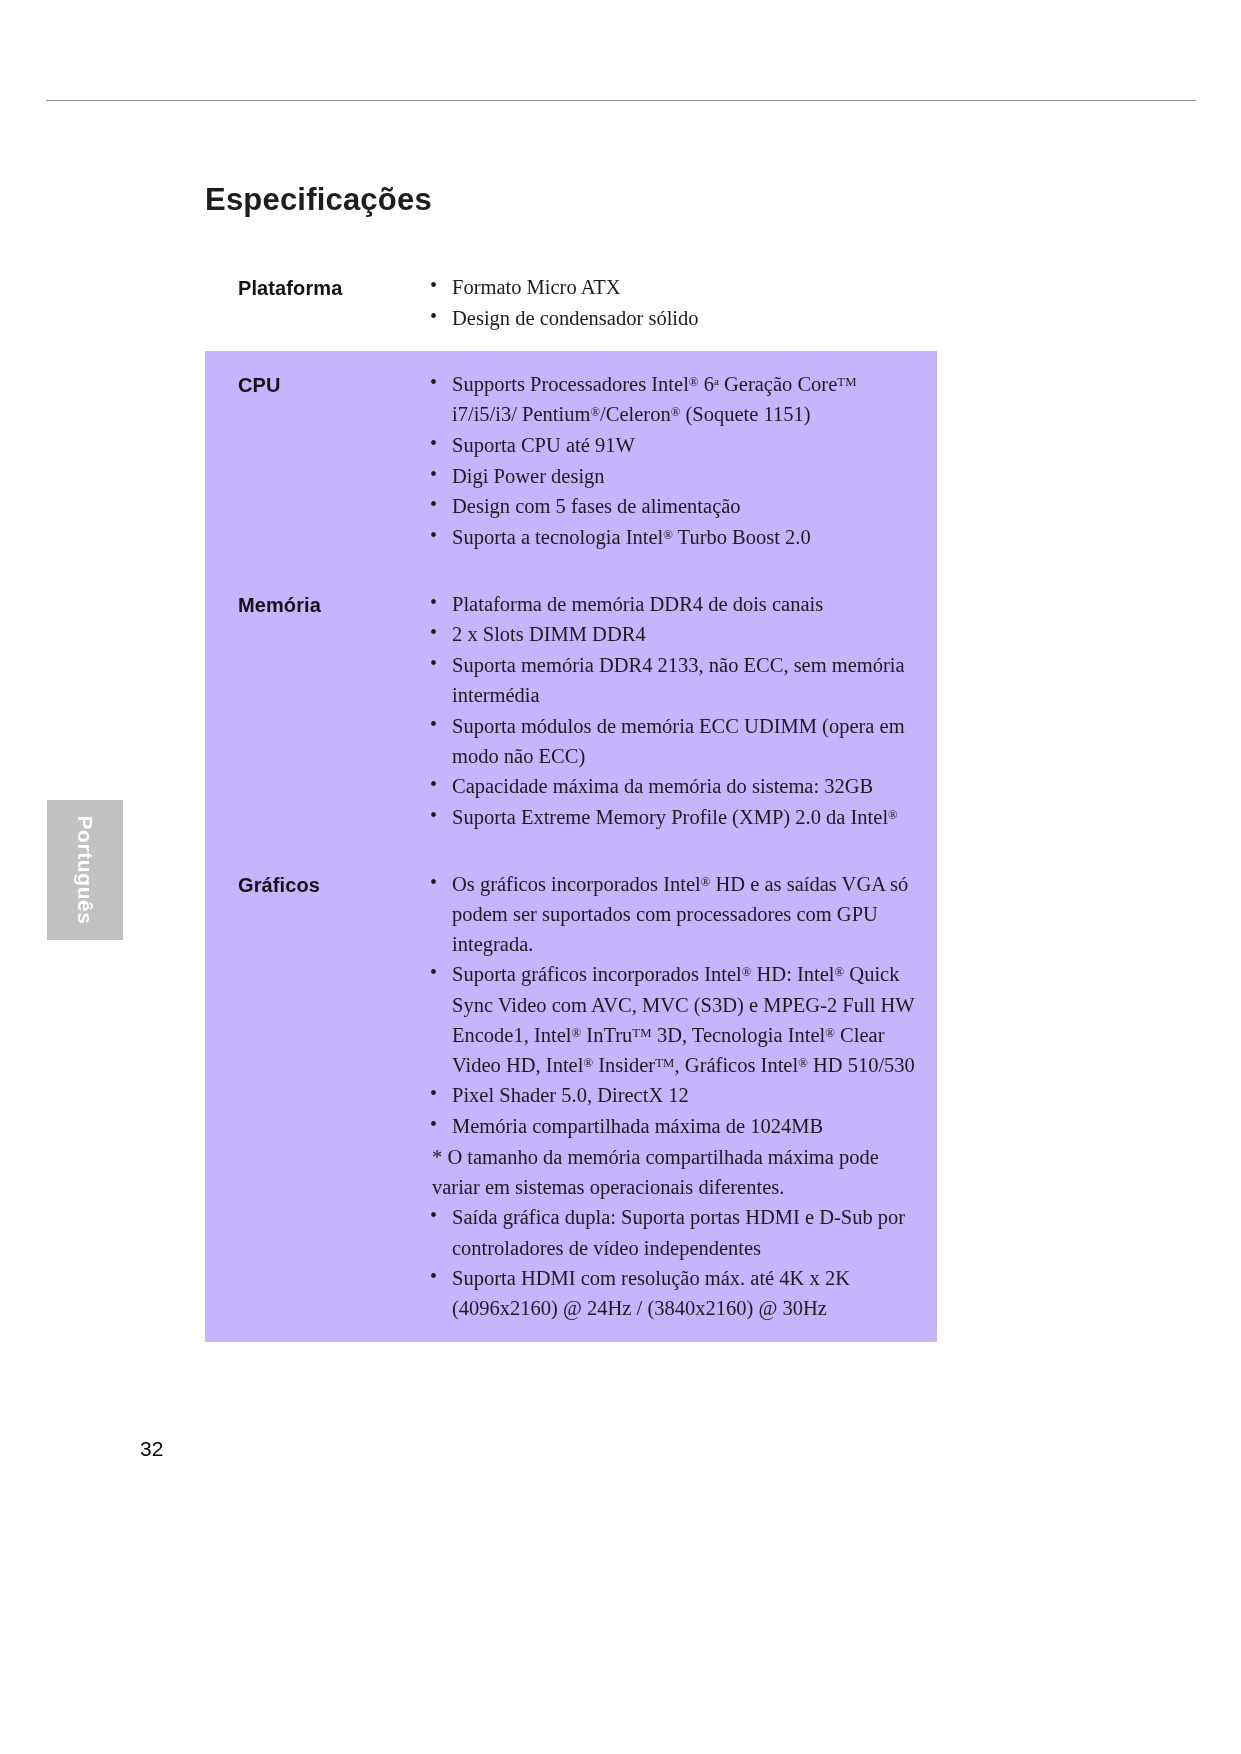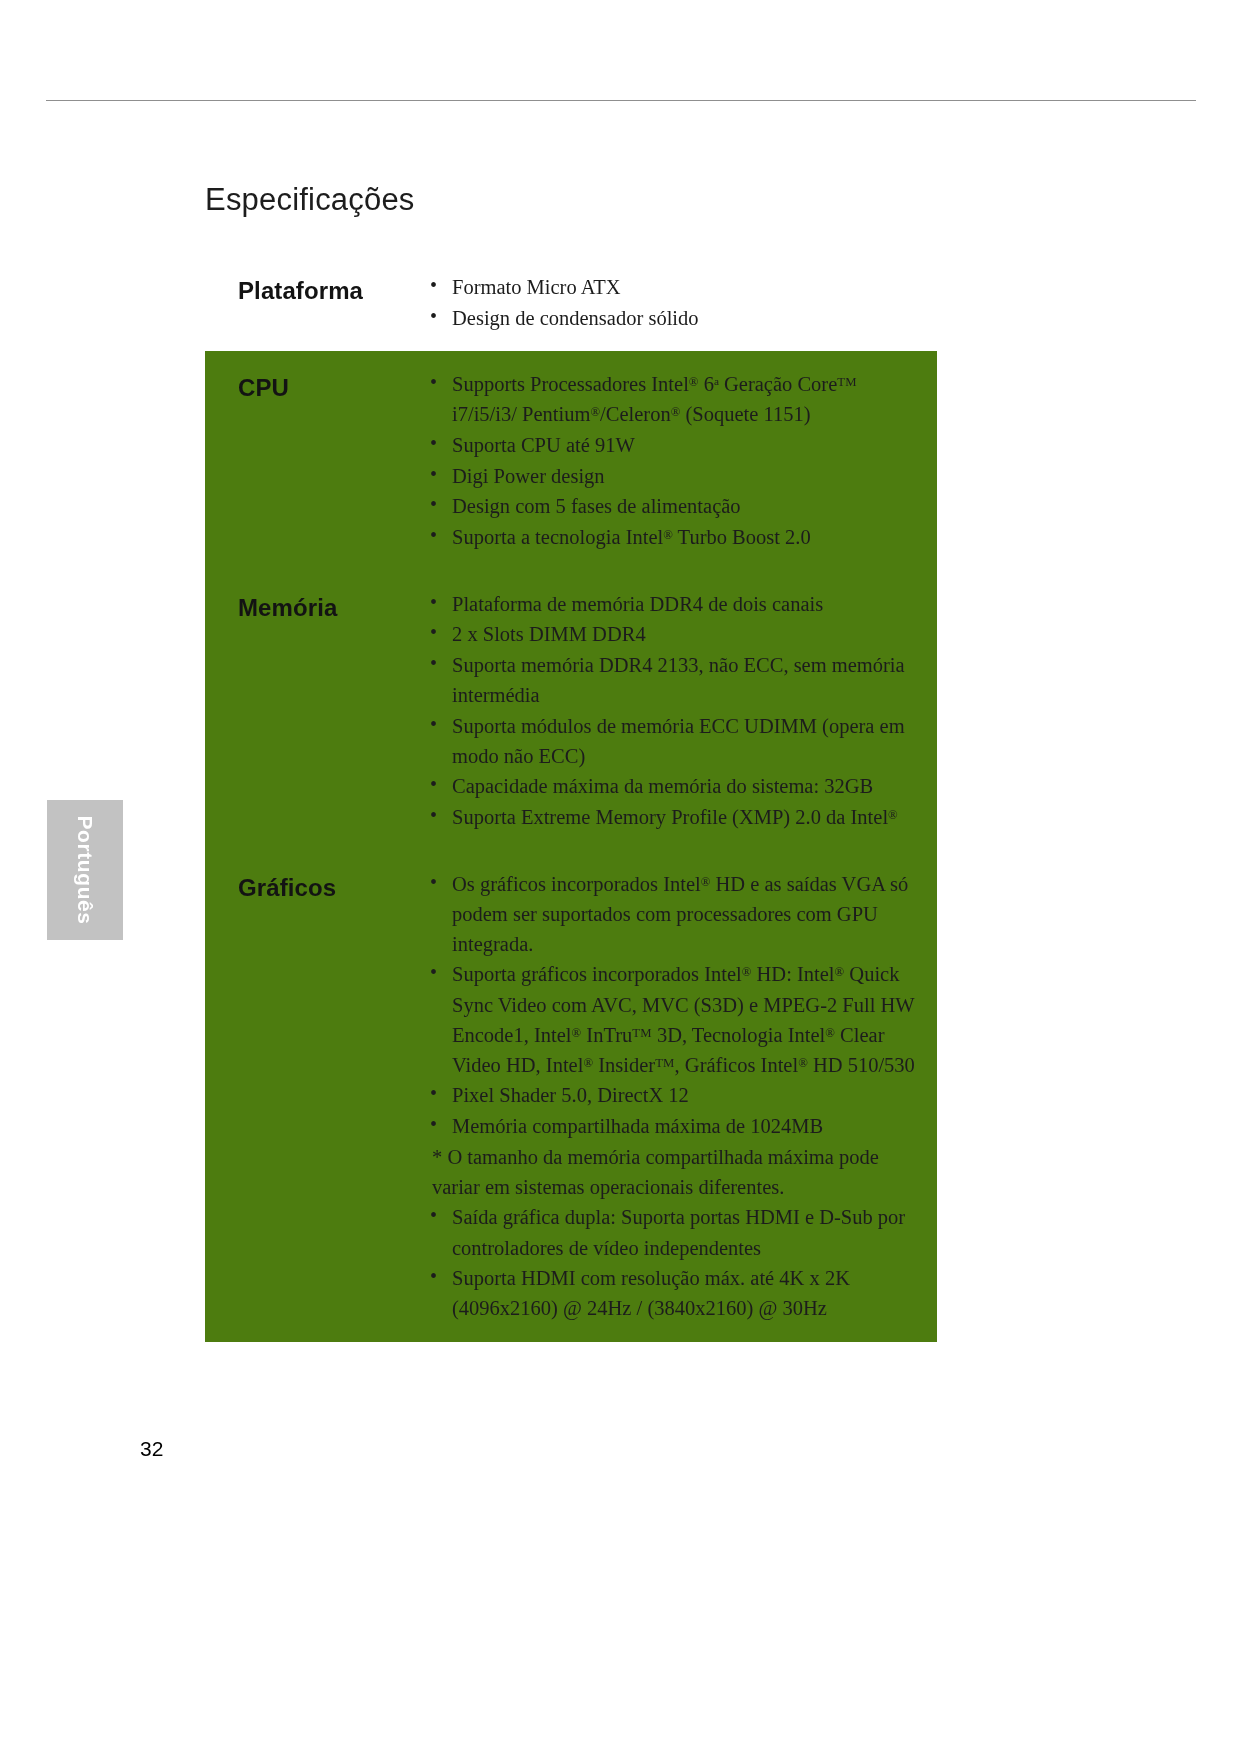--- a/index.html
+++ b/index.html
@@ -68,46 +68,46 @@
   .content {
     position: absolute;
     left: 205px;
     top: 182px;
     width: 732px;
   }
 
   h1.title {
     margin: 0 0 36px 0;
     font-family: "Liberation Sans", "DejaVu Sans", sans-serif;
-    font-weight: normal;
+    font-weight: bold;
     font-size: 31px;
     color: #1d1d1d;
     letter-spacing: 0.2px;
   }
 
   .spec-table {
     width: 732px;
     border-collapse: collapse;
   }
 
   .spec-row { }
-  .spec-row.shaded .cell { background: #4d7c0f; }
+  .spec-row.shaded .cell { background: #c4b5fd; }
   .spec-row.plain .cell { background: #ffffff; }
 
   .cell {
     vertical-align: top;
     padding: 18px 0 18px 0;
     font-family: Liberation Serif, serif;
   }
   .cell-label {
     width: 186px;
     padding-left: 33px;
     font-family: "Liberation Sans", "DejaVu Sans", sans-serif;
     font-weight: bold;
-    font-size: 24px;
+    font-size: 20px;
     color: #131313;
     line-height: 1.62;
     letter-spacing: 0.1px;
   }
   .cell-body {
     padding-right: 18px;
     font-size: 20.5px;
     line-height: 1.47;
     color: #1c1c1c;
   }

